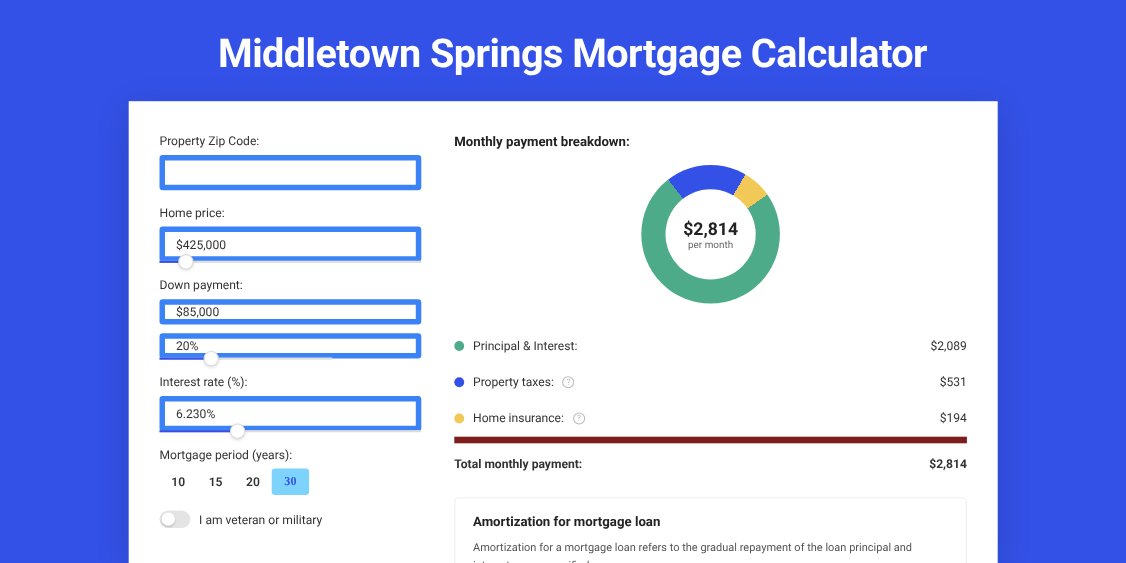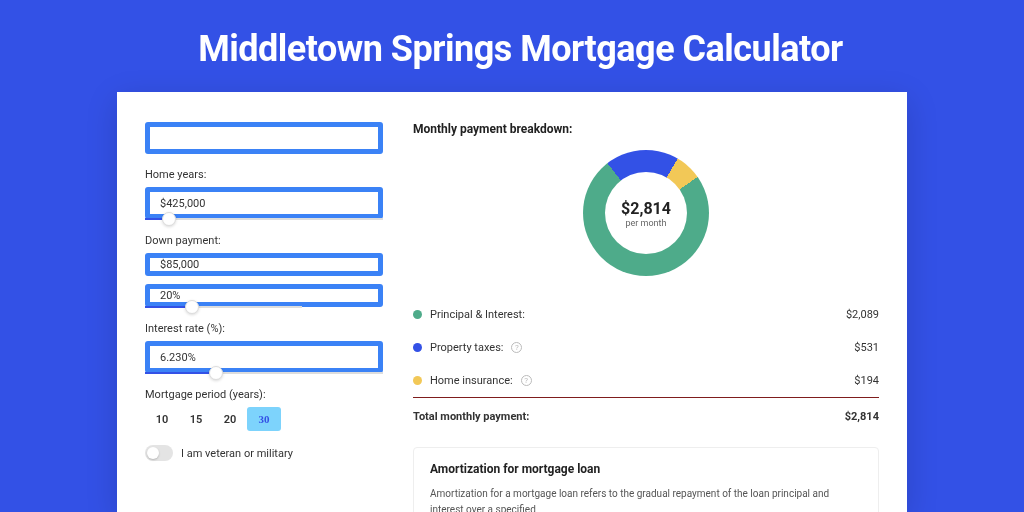--- a/index.html
+++ b/index.html
@@ -28,43 +28,44 @@
   .section-title { font-size: 12px; font-weight: 700; color: #222; margin-bottom: 14px; }
   .donut-wrap { display: flex; justify-content: center; margin: 6px 0 22px; }
   .donut { width: 126px; height: 126px; border-radius: 50%; position: relative; }
   .donut-hole { position: absolute; left: 50%; top: 50%; transform: translate(-50%,-50%); width: 82px; height: 82px; background: #fff; border-radius: 50%; display: flex; flex-direction: column; align-items: center; justify-content: center; }
   .donut-amount { font-size: 16px; font-weight: 700; color: #222; }
   .donut-sub { font-size: 9px; color: #666; }
   .legend-row { display: flex; align-items: center; justify-content: space-between; padding: 10px 0; font-size: 11px; color: #333; }
   .legend-left { display: flex; align-items: center; gap: 8px; }
   .legend-dot { width: 9px; height: 9px; border-radius: 50%; flex-shrink: 0; }
   .legend-val { font-weight: 400; }
-  .legend-row.total { border-top: 1px solid #7f1d1d; padding-top: 12px; }
+  .legend-row.total { border-top: 6px solid #7f1d1d; padding-top: 12px; }
   .legend-row.total .legend-label, .legend-row.total .legend-val { font-weight: 700; }
   .info-icon { width: 11px; height: 11px; border: 1px solid #bbb; border-radius: 50%; display: inline-flex; align-items: center; justify-content: center; font-size: 8px; color: #bbb; line-height: 1; }
   .amort-card { border: 1px solid #eee; border-radius: 4px; padding: 14px 16px; margin-top: 14px; }
   .amort-title { font-size: 12px; font-weight: 700; color: #222; margin-bottom: 10px; }
   .amort-text { font-size: 10px; color: #555; line-height: 1.55; }
 </style>
 </head>
 <body>
 
 <div class="page-wrap">
   <h1 class="page-title">Middletown Springs Mortgage Calculator</h1>
 
   <div class="card">
 
     <div class="col-left">
 
       <div class="field">
+        <label class="field-label">Property Zip Code:</label>
         <input class="text-input" value="" style="">
       </div>
 
       <div class="field">
-        <label class="field-label">Home years:</label>
+        <label class="field-label">Home price:</label>
         <input class="text-input" value="$425,000" style="">
         <div class="slider-track">
           <div class="slider-fill" style="width:10%"></div>
           <div class="slider-thumb" style="left:10%"></div>
         </div>
       </div>
 
       <div class="field">
         <label class="field-label">Down payment:</label>
         <div class="row-split">

